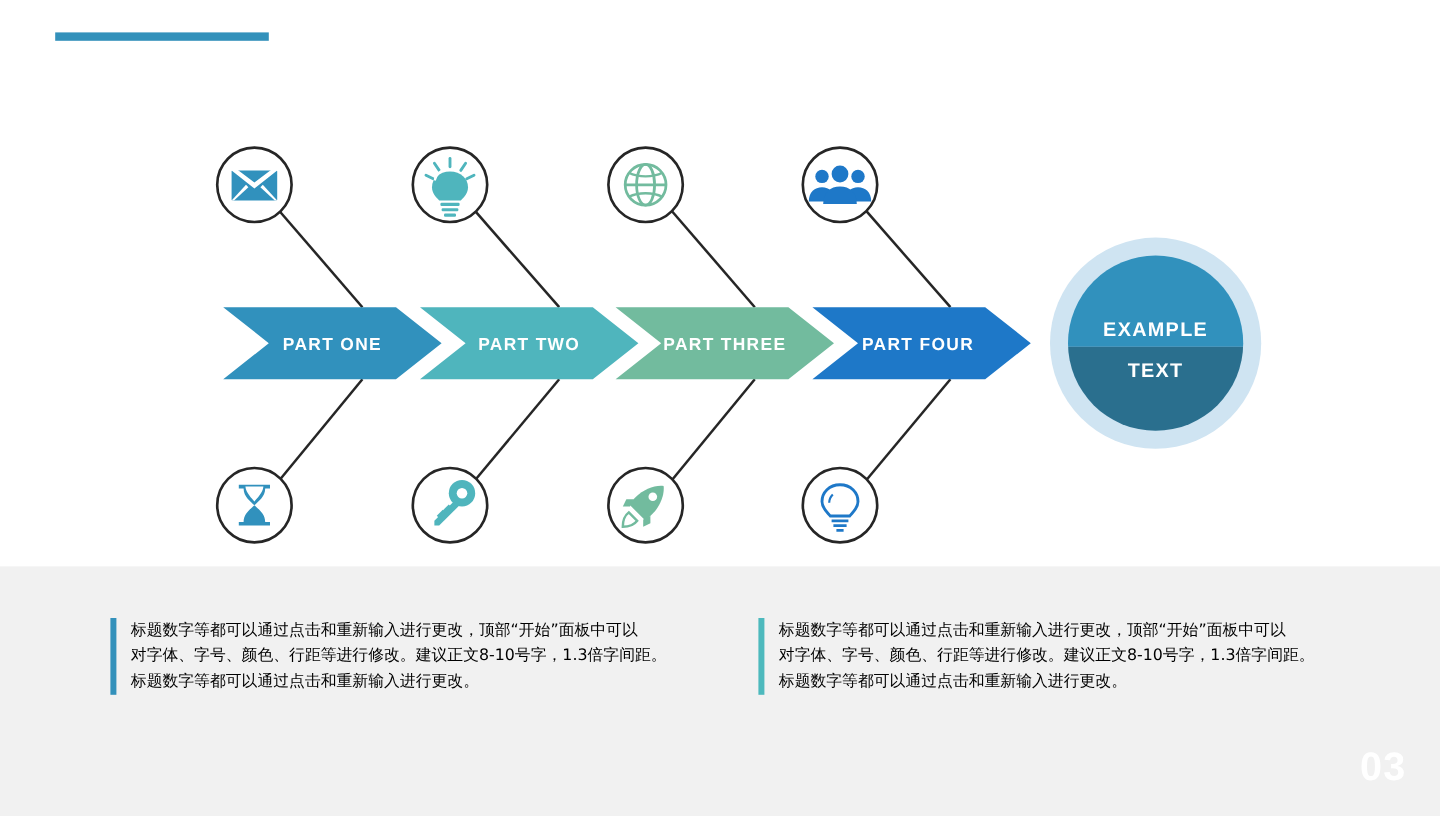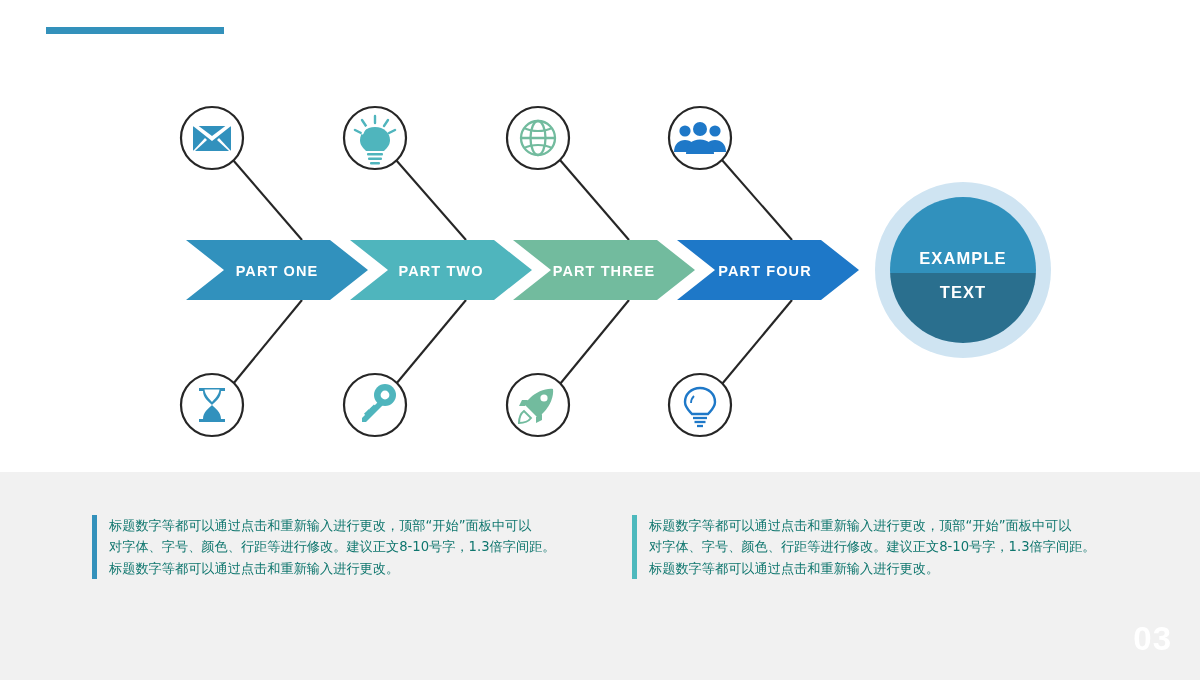--- a/index.html
+++ b/index.html
@@ -28,21 +28,21 @@
     top: 27px;
     width: 178px;
     height: 7px;
     background: #3391bb;
   }
 
   
   .diagram {
     position: absolute;
     left: 0;
-    top: 0;
+    top: 16px;
     width: 1200px;
     height: 472px;
   }
   .diagram svg {
     display: block;
   }
 
   
   .notes-panel {
     position: absolute;
@@ -67,21 +67,21 @@
     flex: 0 0 5px;
     height: 64px;
     margin-right: 12px;
   }
   .note-bar.blue { background: #3391bb; }
   .note-bar.teal { background: #4db9bd; }
 
   .note-text {
     font-size: 13.2px;
     line-height: 1.62;
-    color: #0f766e;
+    color: #000000;
     font-family: "DejaVu Sans", "Liberation Sans", sans-serif;
     letter-spacing: 0px;
   }
   .note-text span { display: block; white-space: nowrap; }
 
   .page-number {
     position: absolute;
     right: 28px;
     bottom: 22px;
     font-size: 33px;

